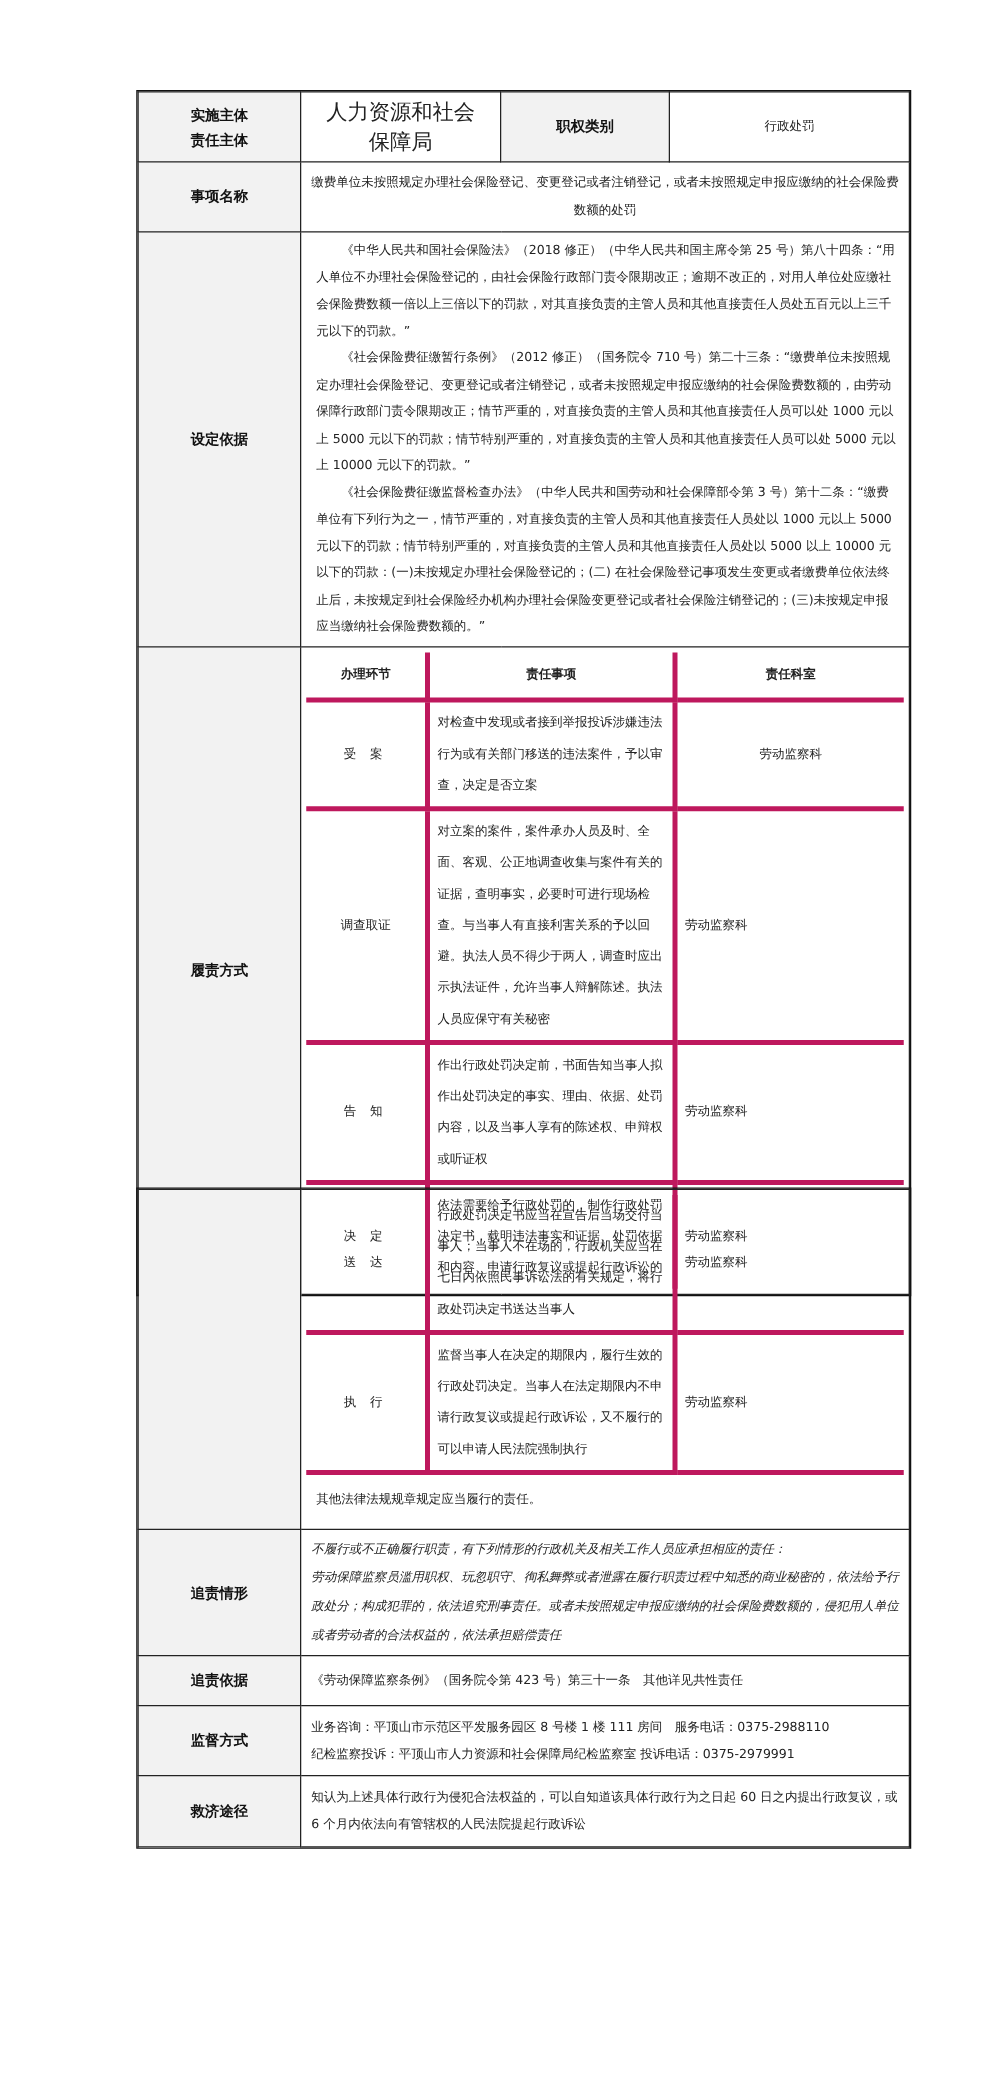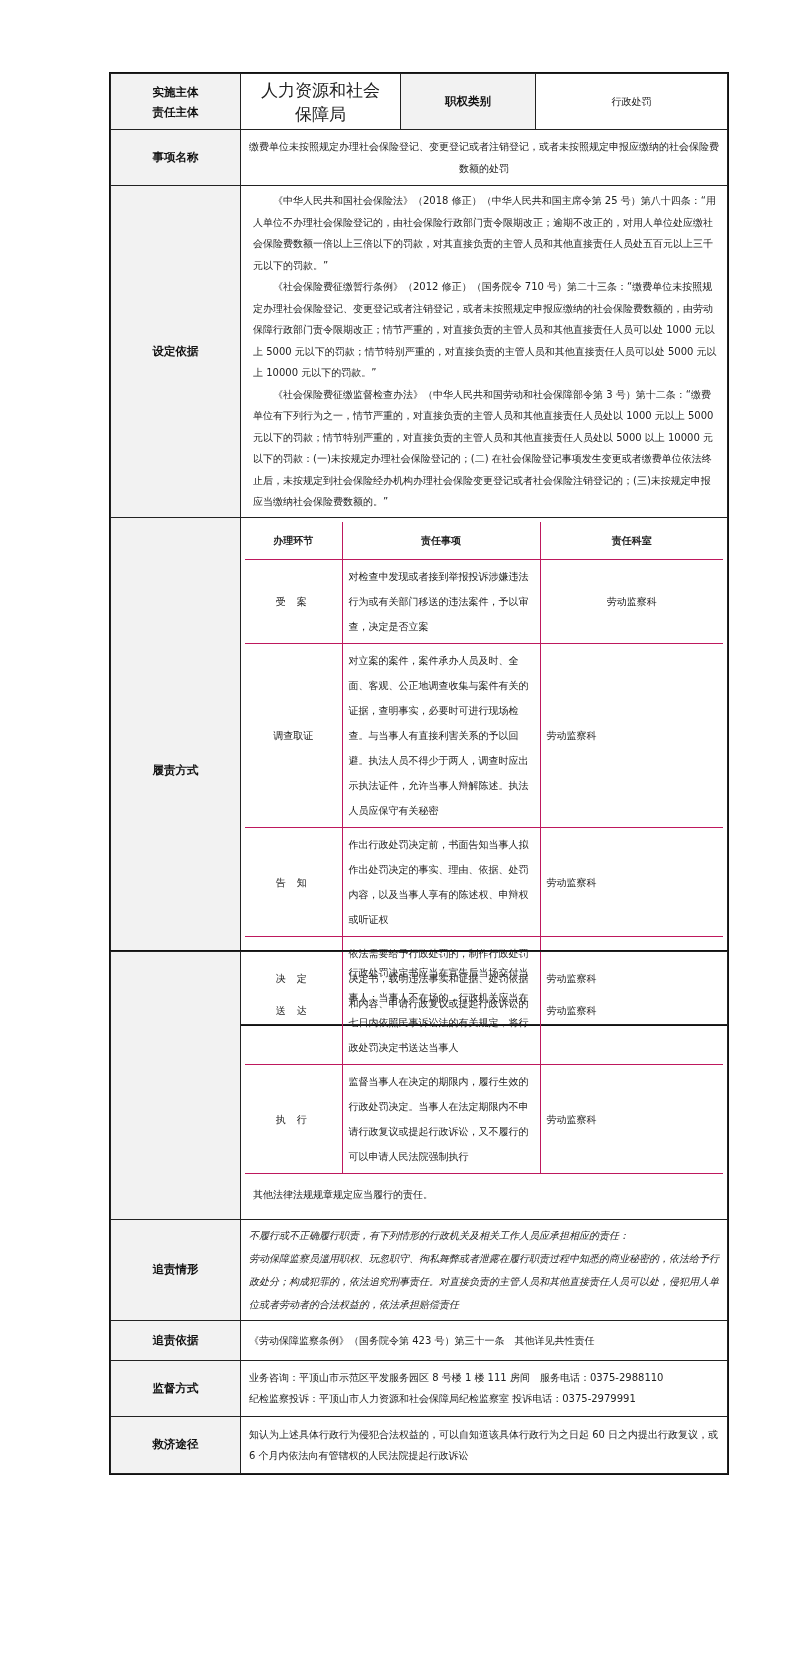--- a/index.html
+++ b/index.html
@@ -6,21 +6,21 @@
   html, body { width: 793px; height: 1676px; background: #ffffff; }
   body { position: relative; font-family: "DejaVu Sans", "Liberation Sans", sans-serif; color: #222; overflow: hidden; }
   .tbl { position: absolute; left: 109px; width: 620px; border: 1.5px solid #111; }
   table { border-collapse: collapse; width: 100%; table-layout: fixed; }
   td { border: 1px solid #222; vertical-align: middle; font-size: 10px; line-height: 21px; }
   .lbl { background: #f2f2f2; font-weight: bold; text-align: center; font-size: 11.5px; color: #111; }
   .lbl2 { line-height: 20px; }
   .cval { text-align: center; }
   .txt { padding: 4px 8px 4px 8px; }
   .para { text-indent: 2em; }
-  .inner td { border: 1px solid #be185d; }
+  .inner td { border: 4px solid #be185d; }
   .inner tr:first-child td { border-top: none; }
   .inner td:first-child { border-left: none; }
   .inner td:last-child { border-right: none; }
   .inner tr:last-child td { border-bottom: none; }
   .ih { font-weight: bold; text-align: center; height: 38px; background: #fff; }
   .stage { text-align: center; letter-spacing: 4px; }
   .duty { padding: 4px 6px; line-height: 25px; }
   .dept { padding: 0 6px; }
   .dept-c { text-align: center; }
   .nopad { padding: 4px; }
@@ -134,21 +134,21 @@
           <td colspan="3" class="txt">其他法律法规规章规定应当履行的责任。</td>
         </tr>
       </tbody>
             </table>
     </td>
   </tr>
   <tr style="height:97px;">
     <td class="lbl">追责情形</td>
     <td class="txt" style="line-height:23px;font-style:italic;">
       <div>不履行或不正确履行职责，有下列情形的行政机关及相关工作人员应承担相应的责任：</div>
-      <div>劳动保障监察员滥用职权、玩忽职守、徇私舞弊或者泄露在履行职责过程中知悉的商业秘密的，依法给予行政处分；构成犯罪的，依法追究刑事责任。对直接负责的主管人员和其他直接责任人员可以处，侵犯用人单位或者劳动者的合法权益的，依法承担赔偿责任</div>
+      <div>劳动保障监察员滥用职权、玩忽职守、徇私舞弊或者泄露在履行职责过程中知悉的商业秘密的，依法给予行政处分；构成犯罪的，依法追究刑事责任。或者未按照规定申报应缴纳的社会保险费数额的，侵犯用人单位或者劳动者的合法权益的，依法承担赔偿责任</div>
     </td>
   </tr>
   <tr style="height:40px;">
     <td class="lbl">追责依据</td>
     <td class="txt">《劳动保障监察条例》（国务院令第 423 号）第三十一条　其他详见共性责任</td>
   </tr>
   <tr style="height:56px;">
     <td class="lbl">监督方式</td>
     <td class="txt">
       <div>业务咨询：平顶山市示范区平发服务园区 8 号楼 1 楼 111 房间　服务电话：0375-2988110</div>

